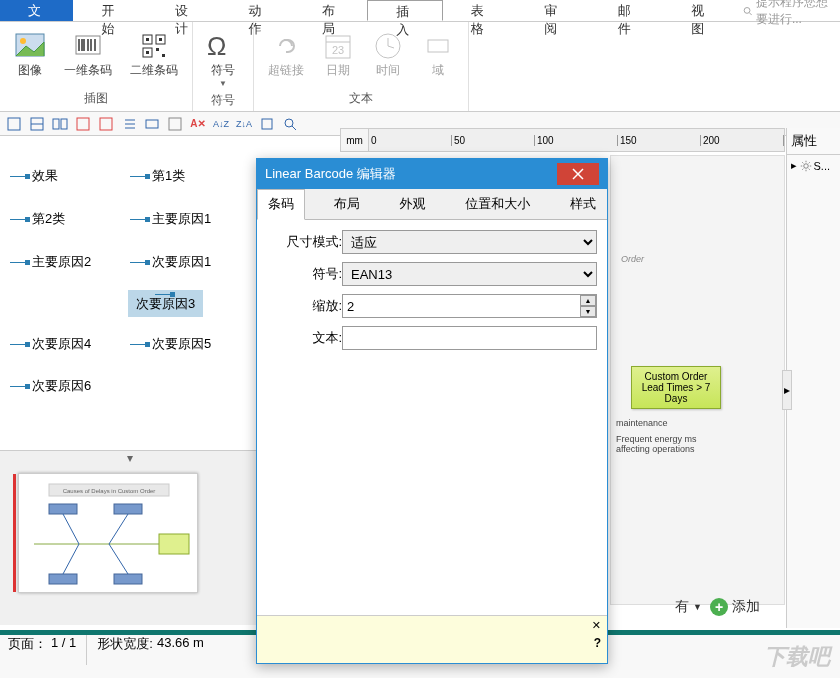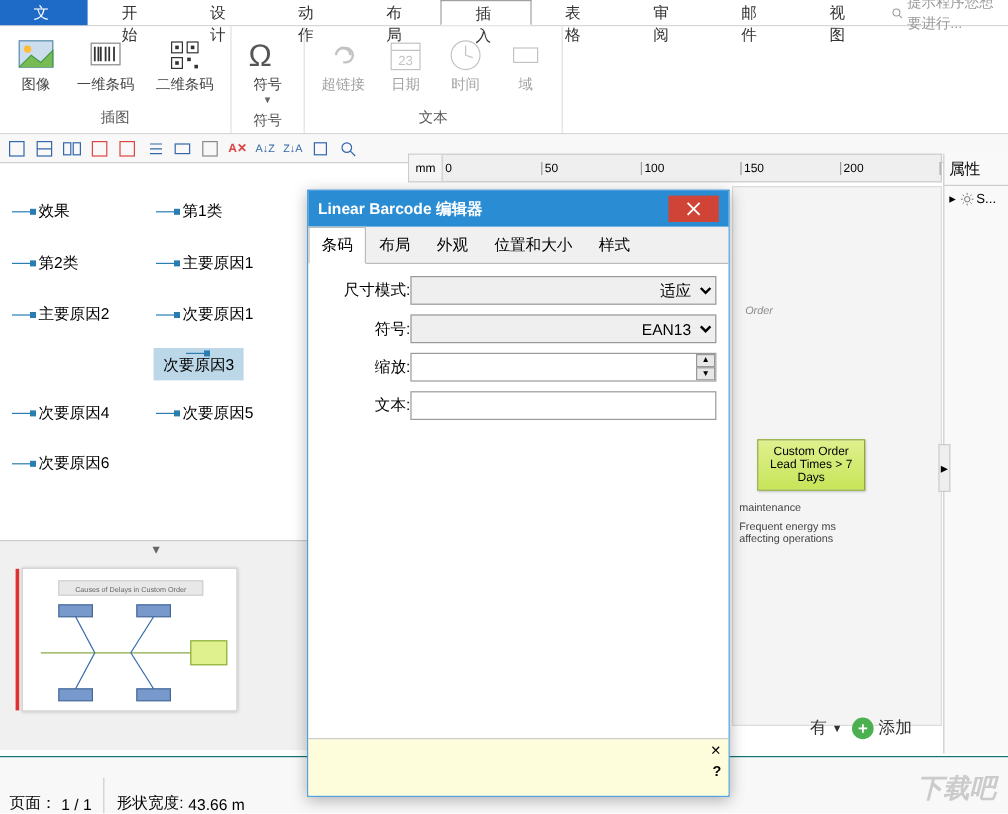--- a/index.html
+++ b/index.html
@@ -49,38 +49,38 @@
 .canvas-card { position: absolute; background: linear-gradient(#dff08e, #c7e559); border: 1px solid #8baa2f; font-size: 10px; text-align: center; padding: 4px; box-shadow: 1px 1px 2px rgba(0,0,0,0.2); }
 .canvas-text { position: absolute; font-size: 9px; color: #444; }
 
 
 .props-panel { position: absolute; right: 0; top: 128px; width: 54px; height: 500px; background: #f9f9f9; border-left: 1px solid #ccc; }
 .props-header { font-size: 13px; padding: 4px; border-bottom: 1px solid #ccc; }
 .props-row { display: flex; align-items: center; padding: 4px; font-size: 11px; }
 .props-expander { position: absolute; right: -1px; top: 250px; width: 10px; height: 40px; background: #eee; border: 1px solid #ccc; display: flex; align-items: center; justify-content: center; cursor: pointer; }
 
 
-.status-bar { position: absolute; left: 0; bottom: 0; width: 840px; height: 48px; border-top: 1px solid #0f766e; background: #f8f8f8; display: flex; align-items: flex-end; padding: 0 8px; font-size: 13px; }
+.status-bar { position: absolute; left: 0; bottom: 0; width: 840px; height: 48px; border-top: 5px solid #0f766e; background: #f8f8f8; display: flex; align-items: flex-start; padding: 0 8px; font-size: 13px; }
 .status-sep { width: 1px; height: 30px; background: #ccc; margin: 0 10px; }
 .watermark { position: absolute; right: 10px; bottom: 6px; font-size: 22px; color: rgba(120,120,120,0.35); font-weight: bold; font-style: italic; margin-top: 16px; }
 .add-ctrl { position: absolute; right: 80px; bottom: 62px; display: flex; align-items: center; font-size: 14px; color: #333; }
 .add-ctrl .plus { width: 18px; height: 18px; border-radius: 50%; background: #4caf50; color: #fff; display: flex; align-items: center; justify-content: center; margin: 0 4px; font-weight: bold; }
 
 
 .dialog { position: absolute; left: 256px; top: 158px; width: 352px; height: 506px; background: #fff; border: 1px solid #2a8dd4; box-shadow: 0 3px 12px rgba(0,0,0,0.3); display: flex; flex-direction: column; z-index: 100; }
-.dialog-title { height: 30px; background: #2a8dd4; color: #fff; display: flex; align-items: center; padding: 0 8px; font-size: 13px; font-weight: bold; }
+.dialog-title { height: 30px; background: #2a8dd4; color: #fff; display: flex; align-items: center; padding: 0 8px; font-size: 13px; }
 .dialog-close { margin-left: auto; width: 42px; height: 22px; background: #d04437; color: #fff; display: flex; align-items: center; justify-content: center; cursor: pointer; font-size: 14px; }
-.dialog-tabs { display: flex; background: #f0f0f0; border-bottom: 1px solid #bbb; }
+.dialog-tabs { display: flex; background: #f0f0f0; border-bottom: 1px solid #bbb; justify-content: space-between; }
 .dialog-tab { padding: 5px 10px; font-size: 13px; border: 1px solid transparent; cursor: pointer; }
 .dialog-tab.active { background: #fff; border: 1px solid #bbb; border-bottom: 1px solid #fff; margin-bottom: -1px; }
 .dialog-body { flex: 1; padding: 10px; background: #fff; }
 .form-row { display: flex; align-items: center; margin-bottom: 8px; }
 .form-label { width: 75px; text-align: right; font-size: 13px; padding-right: 0; }
 .form-field { flex: 1; }
-.form-field select, .form-field input { width: 100%; height: 24px; border: 1px solid #999; font-size: 13px; padding: 0 4px; text-align: right; }
+.form-field select, .form-field input { width: 100%; height: 24px; border: 1px solid #999; font-size: 13px; padding: 0 4px; }
 .spin-wrap { position: relative; }
 .spin-btns { position: absolute; right: 1px; top: 1px; width: 16px; height: 22px; display: flex; flex-direction: column; }
 .spin-btn { flex: 1; background: #e8e8e8; border: 1px solid #999; font-size: 7px; display: flex; align-items: center; justify-content: center; cursor: pointer; }
 .dialog-hint { height: 48px; background: #fdfddc; border-top: 1px solid #ccc; position: relative; }
 .dialog-hint .hx { position: absolute; right: 6px; top: 3px; font-size: 11px; cursor: pointer; }
 .dialog-hint .hq { position: absolute; right: 6px; top: 20px; font-size: 12px; font-weight: bold; cursor: pointer; }
 .dialog-buttons { height: 40px; display: flex; justify-content: flex-end; align-items: center; padding: 0 8px; gap: 6px; border-top: 1px solid #ccc; }
 .dlg-btn { padding: 3px 14px; border: 1px solid #999; background: #f0f0f0; font-size: 13px; cursor: pointer; }
 
 .ruler-ticks { display: flex; }

